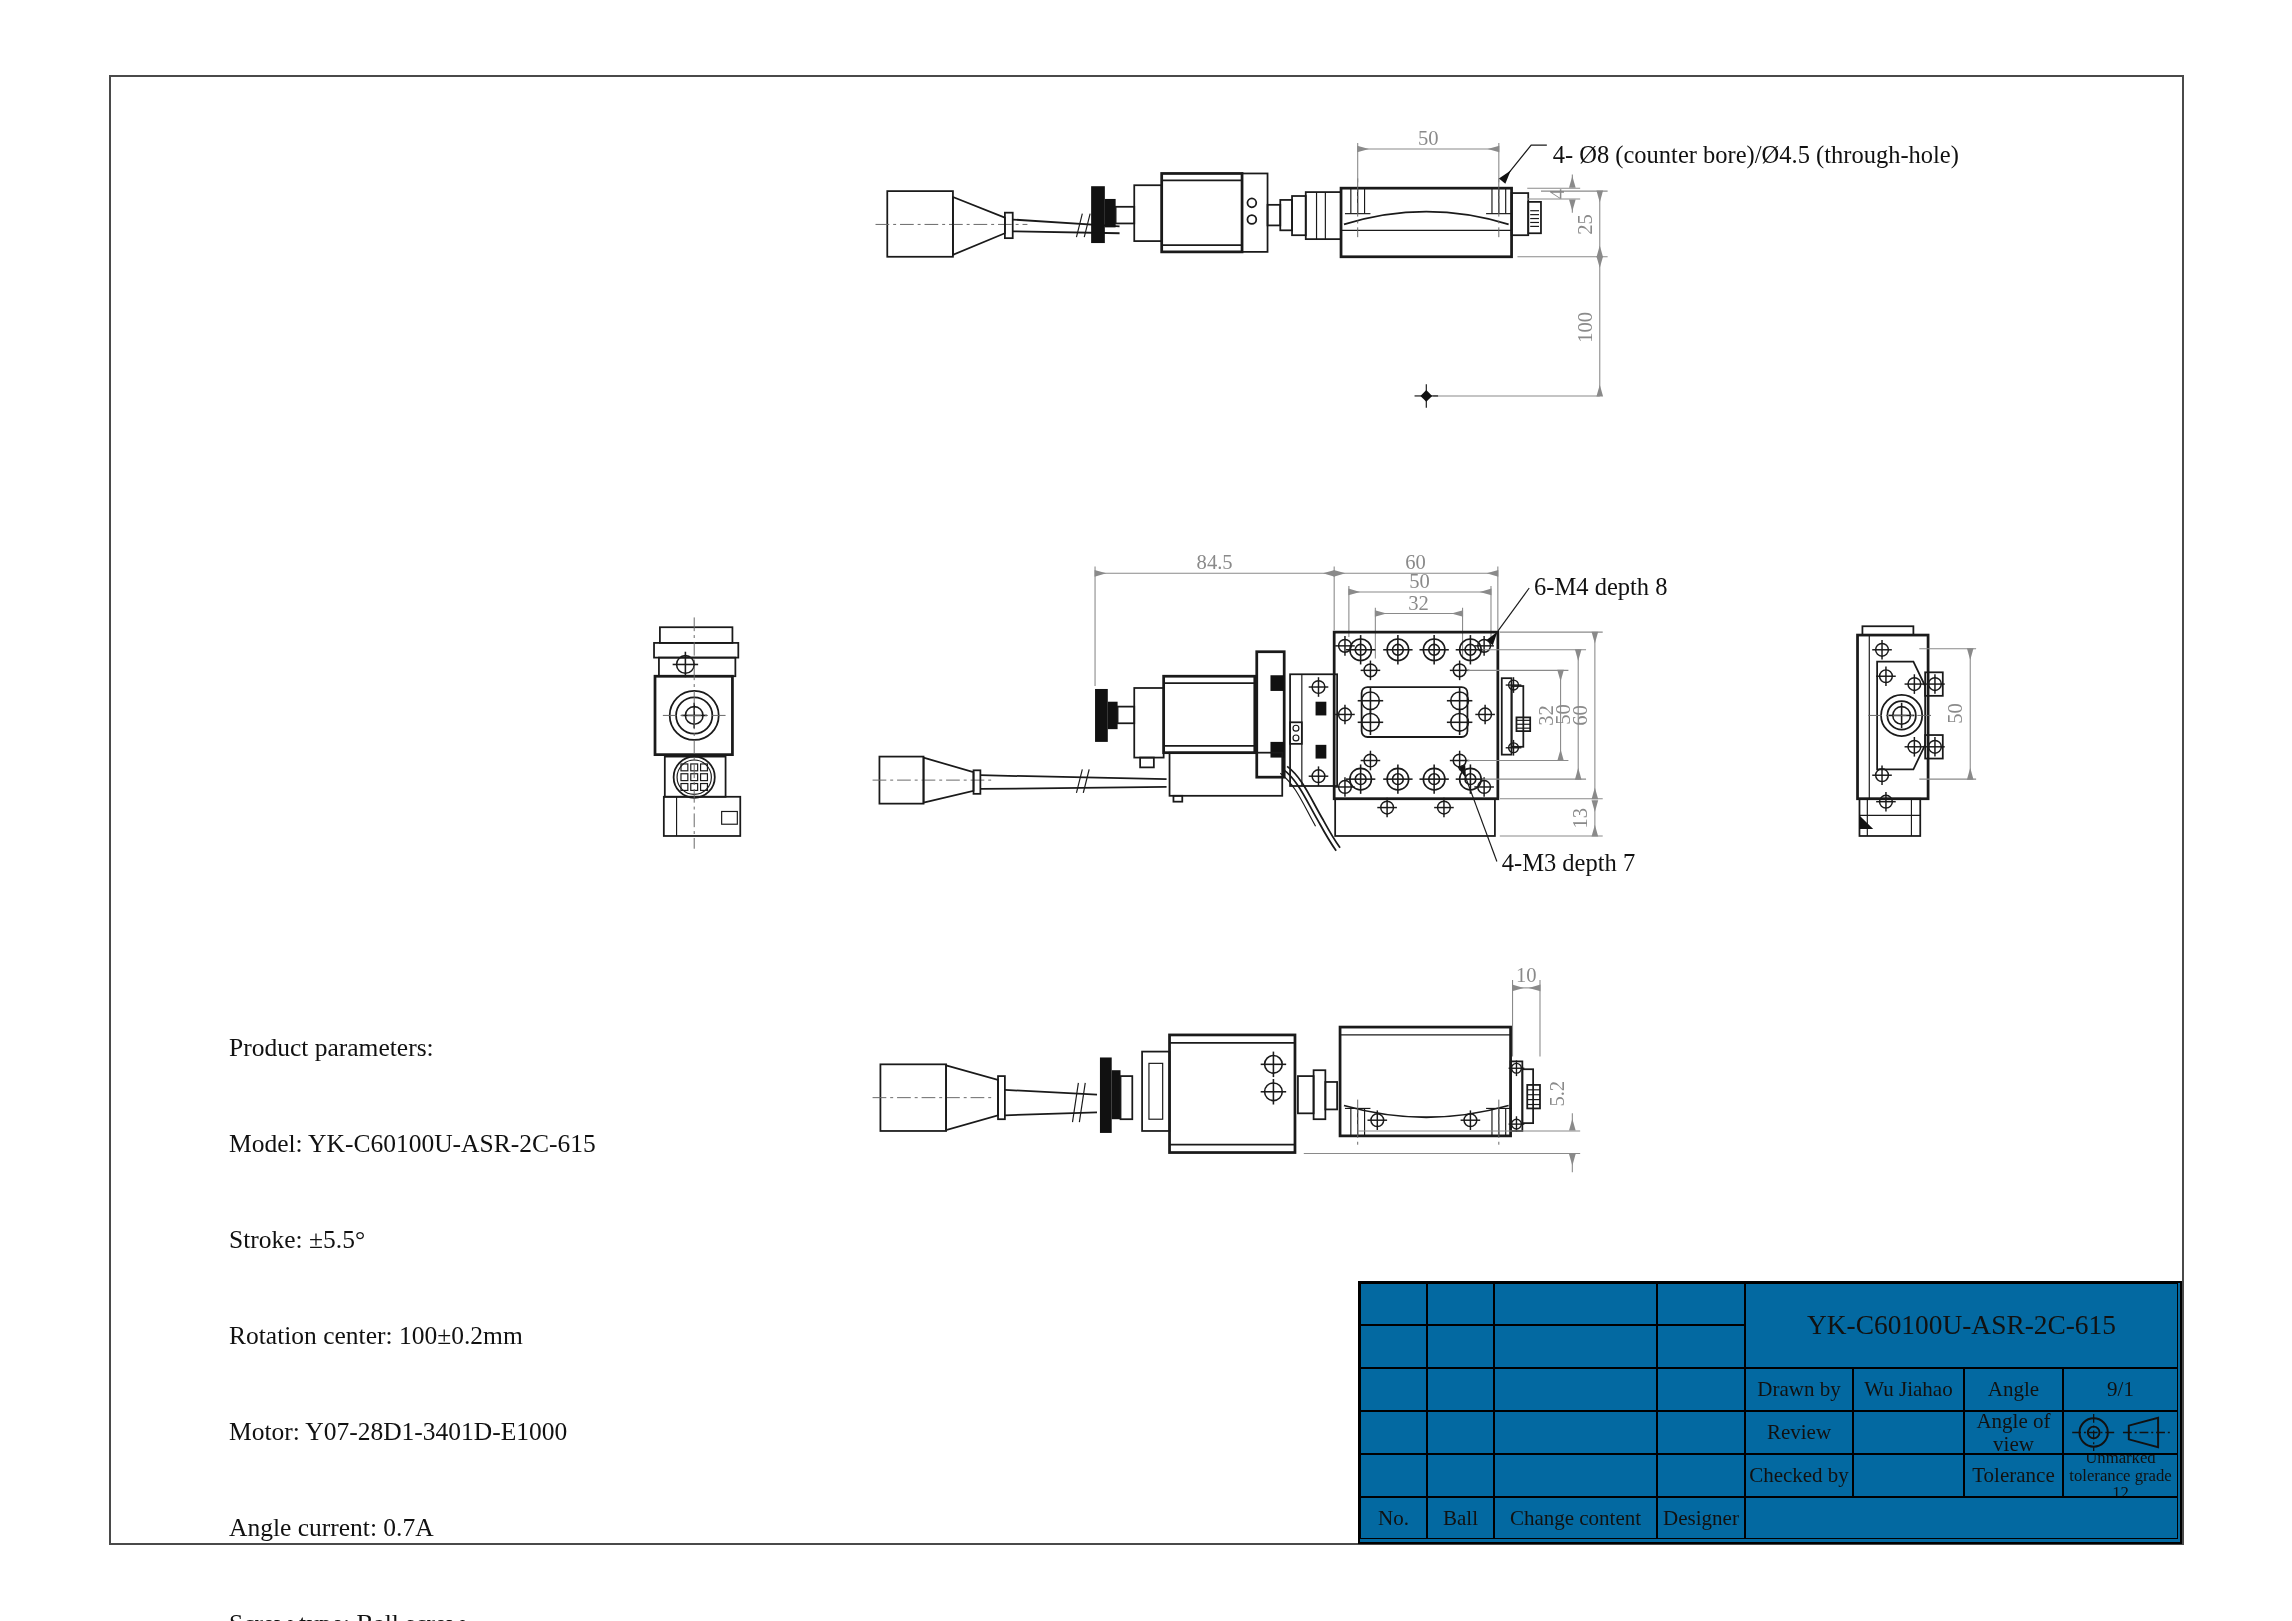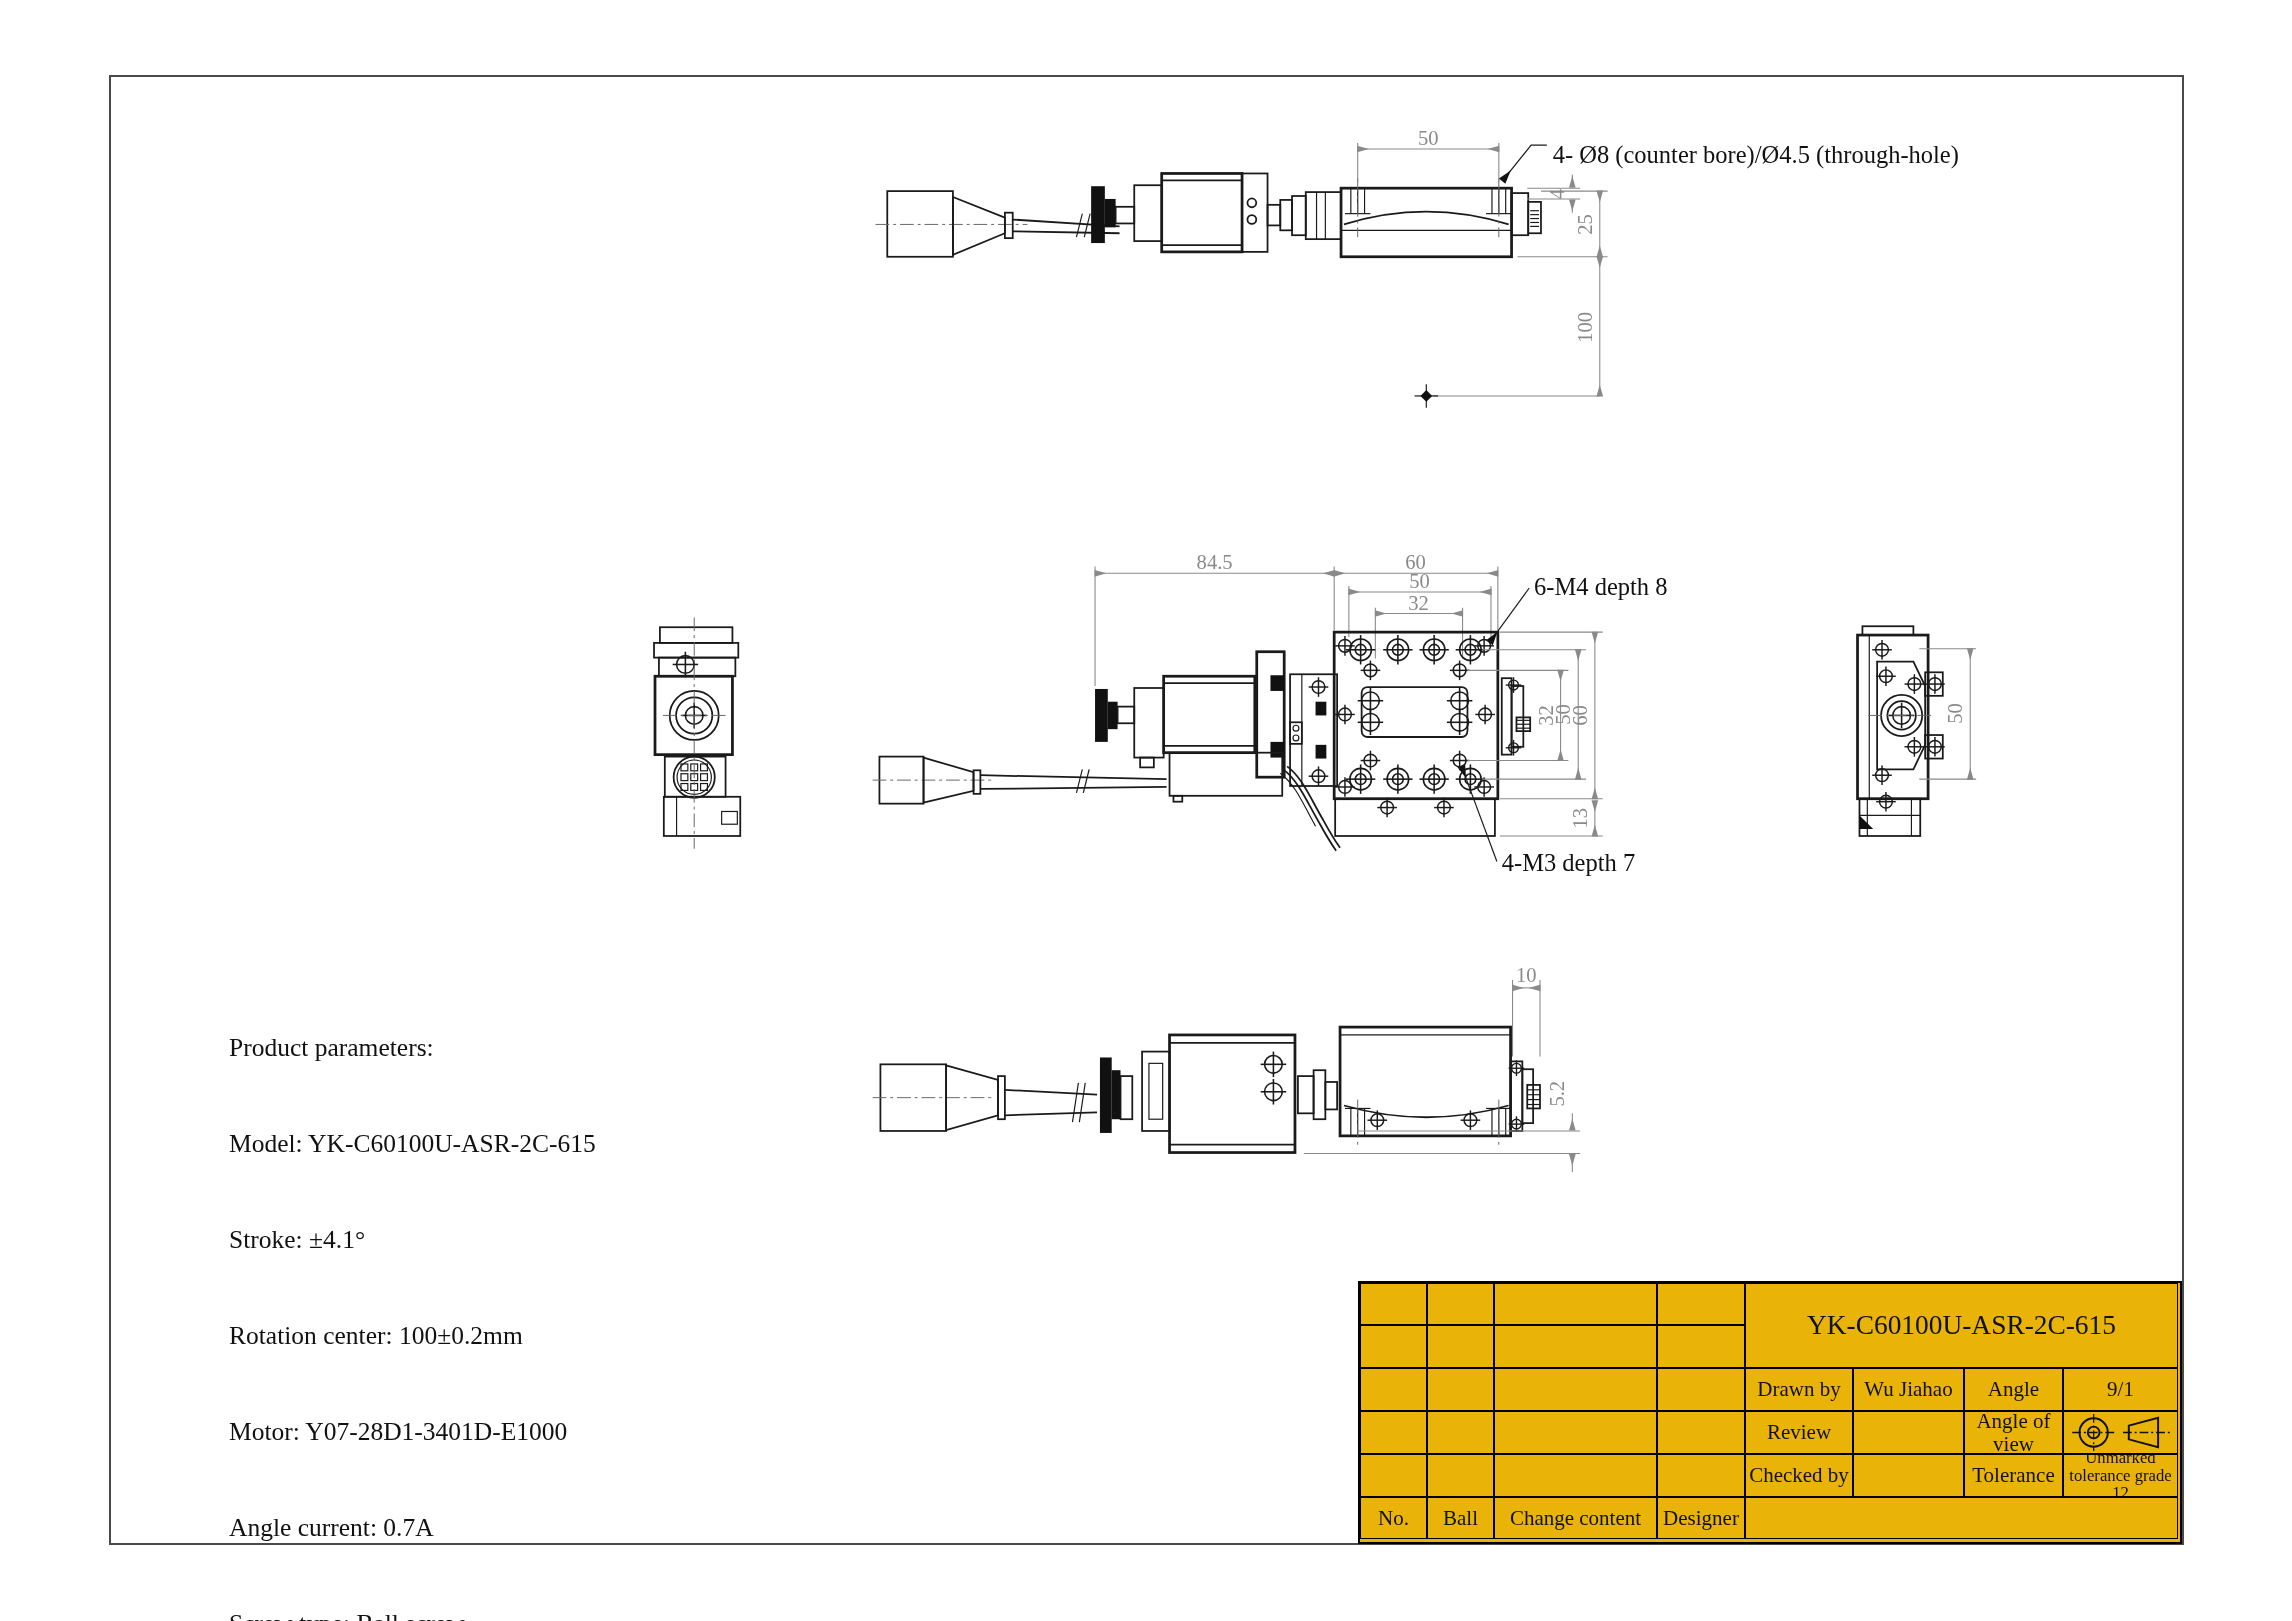--- a/index.html
+++ b/index.html
@@ -15,21 +15,21 @@
   .blk{fill:#111;stroke:none;}
   .dim{stroke:#8a8a8a;stroke-width:1.1;fill:none;}
   .cl{stroke:#666;stroke-width:1;fill:none;stroke-dasharray:14 4 3 4;}
   .dimtxt{fill:#8a8a8a;font:21px "Liberation Serif",serif;}
   .anntxt{fill:#111;font:25px "Liberation Serif",serif;}
   
   .params{position:absolute;left:229px;top:968px;color:#111;
        font-size:25.5px;line-height:32px;white-space:pre;}
   
   .tb{position:absolute;left:1358px;top:1281px;width:824px;height:263px;
-      display:grid;box-sizing:border-box;border:2.9px solid #000;background:#eab308;
+      display:grid;box-sizing:border-box;border:2.9px solid #000;background:#0369a1;
       grid-template-columns:67px 67px 163px 88px 108px 111px 99px 115px;
       grid-template-rows:42px 43px 43px 43px 43px 42px;}
   .tb-cell{border:1px solid #000;box-sizing:border-box;display:flex;
       align-items:center;justify-content:center;text-align:center;
       font-size:21px;color:#111;line-height:1.05;overflow:hidden;}
   .tb-title{font-size:27.4px;}
   .tb-small{font-size:16.7px;}
 </style>
 </head>
 <body>
@@ -380,21 +380,21 @@
     <line class="dim" x1="1330" y1="1177" x2="1612" y2="1177"></line>
     <line class="dim" x1="1604" y1="1136" x2="1604" y2="1153" marker-end="url(#ag)"></line>
     <line class="dim" x1="1604" y1="1196" x2="1604" y2="1178" marker-end="url(#ag)"></line>
     <text class="dimtxt" transform="translate(1596,1116) rotate(-90)" text-anchor="middle">5.2</text>
   </g>
 </svg>
 
 <div class="params">
   <div>Product parameters:</div>
   <div>Model: YK-C60100U-ASR-2C-615</div>
-  <div>Stroke: ±4.1°</div>
+  <div>Stroke: ±5.5°</div>
   <div>Rotation center: 100±0.2mm</div>
   <div>Motor: Y07-28D1-3401D-E1000</div>
   <div>Angle current: 0.7A</div>
   <div>Screw type: Ball screw</div>
   
   
   
   
   
   

